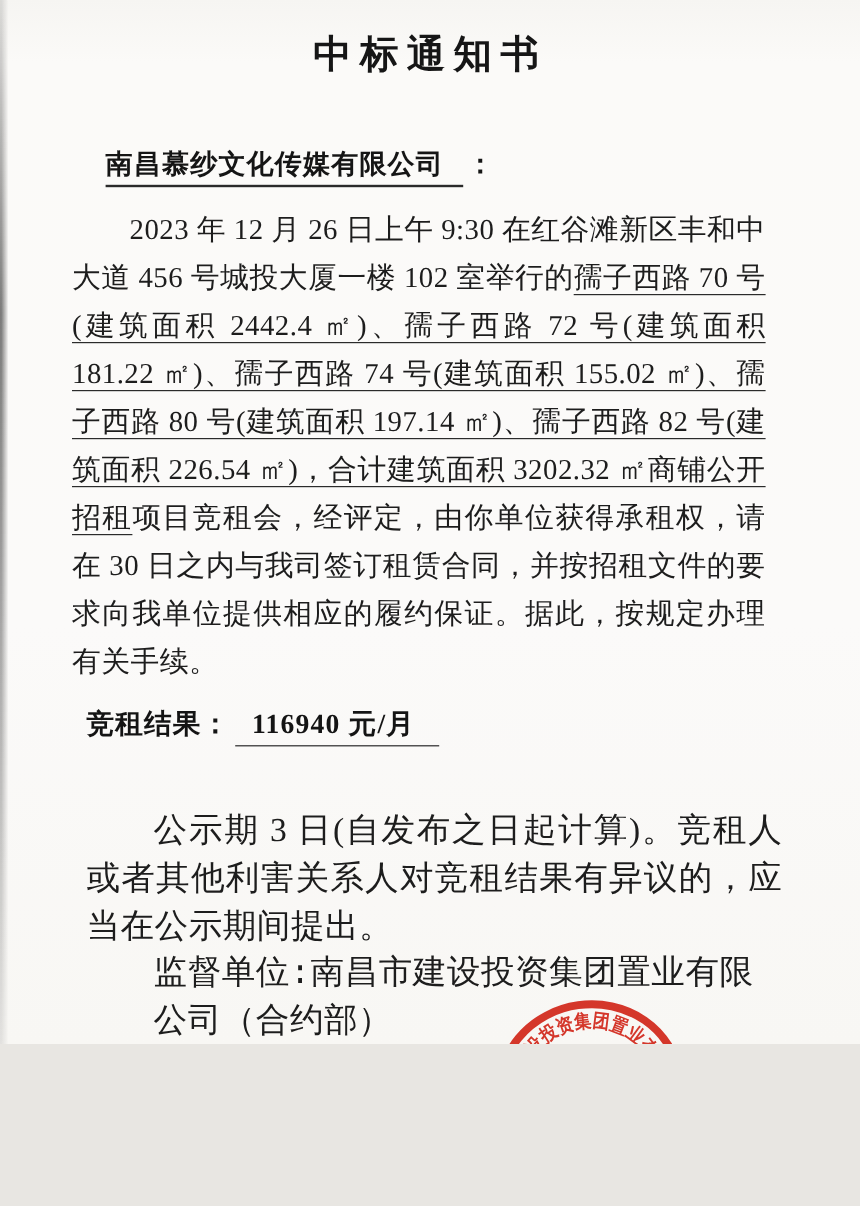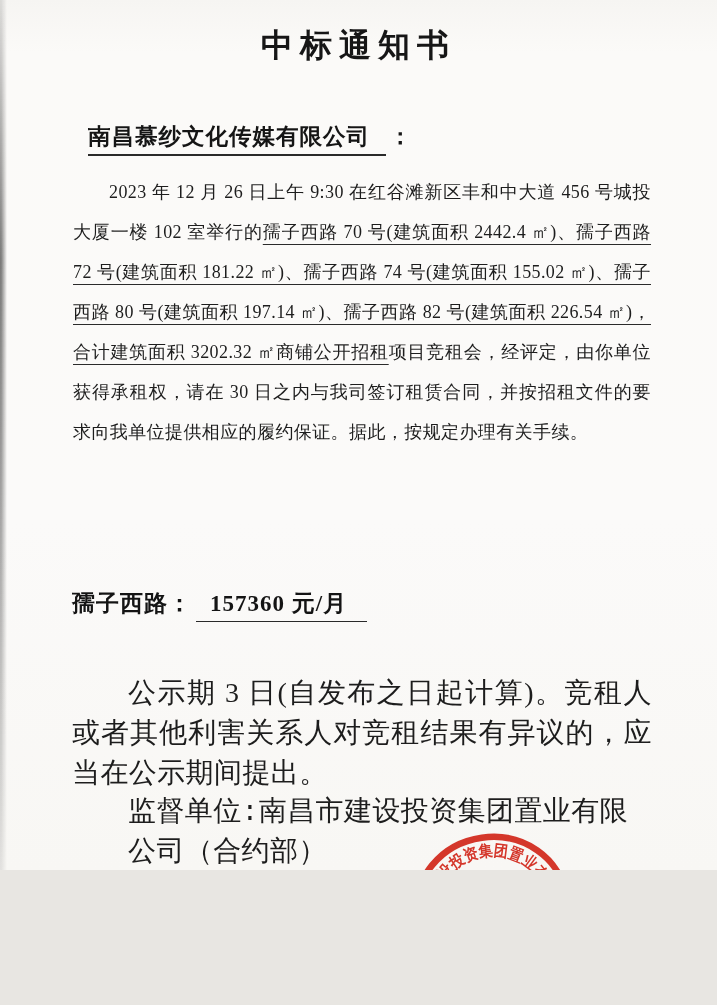--- a/index.html
+++ b/index.html
@@ -38,22 +38,22 @@
     font-size:22.5px;font-weight:bold;color:#151515;
     letter-spacing:1px;
   }
   .recipient .name{
     display:inline-block;
     border-bottom:2px solid #2a2a2a;
     padding:0 16px 2px 0;
   }
   .recipient .colon{margin-left:3px;}
   .body-par{
-    position:absolute;top:172px;left:73px;width:578px;
-    font-size:18px;line-height:40px;
+    position:absolute;top:172px;left:60px;width:578px;
+    font-size:24px;line-height:40px;
     text-align:justify;text-justify:inter-ideograph;
     text-indent:2em;
     letter-spacing:.4px;
     color:#1d1d1d;
   }
   .u{
     text-decoration:underline;
     text-decoration-thickness:1.4px;
     text-underline-offset:6px;
     text-decoration-color:#2b2b2b;
@@ -107,21 +107,21 @@
 
   <div class="recipient">
     <span class="name">南昌慕纱文化传媒有限公司</span><span class="colon">：</span>
   </div>
 
   <div class="body-par">
     <span>2023 年 12 月 26 日上午 9:30 在红谷滩新区丰和中大道 456 号城投大厦一楼 102 室举行的</span><span class="u">孺子西路 70 号(建筑面积 2442.4 ㎡)、孺子西路 72 号(建筑面积 181.22 ㎡)、孺子西路 74 号(建筑面积 155.02 ㎡)、孺子西路 80 号(建筑面积 197.14 ㎡)、孺子西路 82 号(建筑面积 226.54 ㎡)，合计建筑面积 3202.32 ㎡商铺公开招租</span><span>项目竞租会，经评定，由你单位获得承租权，请在 30 日之内与我司签订租赁合同，并按招租文件的要求向我单位提供相应的履约保证。据此，按规定办理有关手续。</span>
   </div>
 
   <div class="result">
-    <span>孺子西路：</span><span class="value">157360 元/月</span>
+    <span>竞租结果：</span><span class="value">116940 元/月</span>
   </div>
 
   <div class="notice">
     <p class="par">公示期 3 日(自发布之日起计算)。竞租人或者其他利害关系人对竞租结果有异议的，应当在公示期间提出。</p>
     <div class="line">监督单位:南昌市建设投资集团置业有限公司（合约部）</div>
   </div>
 
   <div class="lessor">
     <span class="label">招租人：</span><span>南昌市建设投资集团置业有限公司</span>
   </div>

